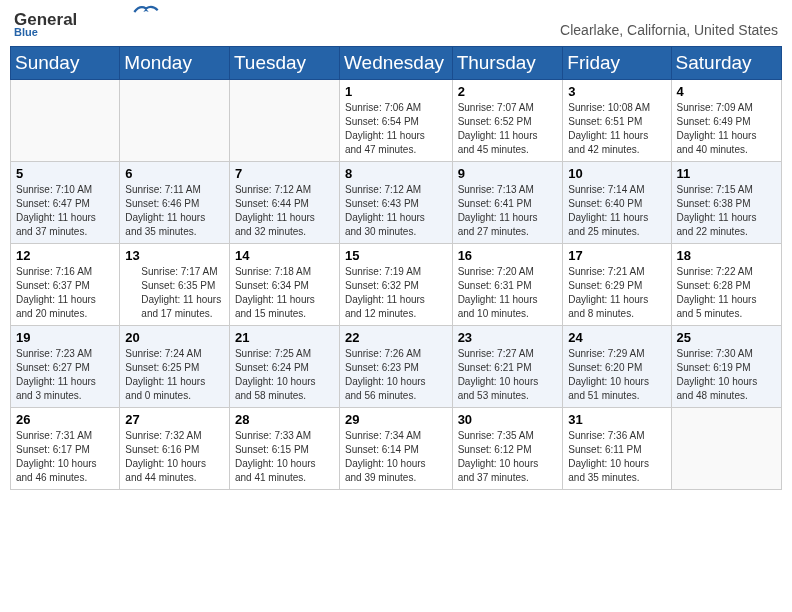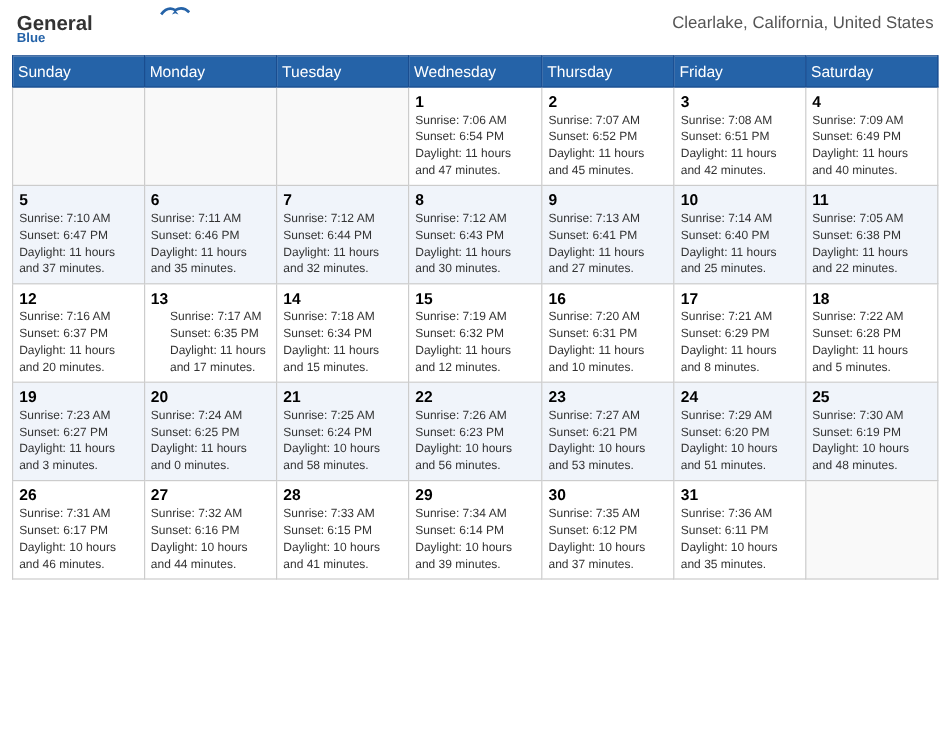--- a/index.html
+++ b/index.html
@@ -6,21 +6,21 @@
     body {
       font-family: Arial, sans-serif;
       background: #fff;
       width: 792px;
       min-height: 612px;
       padding: 10px;
     }
     .header {
       display: flex;
       justify-content: space-between;
-      align-items: flex-start;
+      align-items: flex-end;
       margin-bottom: 8px;
       padding: 0 4px;
     }
     .logo-bird {
       width: 24px;
       height: 16px;
       margin-left: 50px;
       margin-top: -18px;
     }
     .title-block {
@@ -36,21 +36,21 @@
       color: #555;
     }
     .calendar {
       width: 100%;
       border-collapse: collapse;
       border: 1px solid #ccc;
     }
     .calendar th {
       background: #2563a8;
       color: #fff;
-      font-size: 13px;
+      font-size: 19px;
       padding: 5px 4px;
       text-align: left;
       border: 1px solid #1a4d8f;
       font-weight: normal;
     }
     .calendar td {
       vertical-align: top;
       border: 1px solid #ccc;
       padding: 4px 5px;
       width: 113px;
@@ -130,21 +130,21 @@
         </td>
         <td>
           <div class="day-number">2</div>
           <div class="day-info" style="white-space: pre-line;">Sunrise: 7:07 AM
 Sunset: 6:52 PM
 Daylight: 11 hours
 and 45 minutes.</div>
         </td>
         <td>
           <div class="day-number">3</div>
-          <div class="day-info" style="white-space: pre-line;">Sunrise: 7:08 AM
+          <div class="day-info" style="white-space: pre-line;">Sunrise: 10:08 AM
 Sunset: 6:51 PM
 Daylight: 11 hours
 and 42 minutes.</div>
         </td>
         <td>
           <div class="day-number">4</div>
           <div class="day-info" style="white-space: pre-line;">Sunrise: 7:09 AM
 Sunset: 6:49 PM
 Daylight: 11 hours
 and 40 minutes.</div>
@@ -188,21 +188,21 @@
         </td>
         <td>
           <div class="day-number">10</div>
           <div class="day-info" style="white-space: pre-line;">Sunrise: 7:14 AM
 Sunset: 6:40 PM
 Daylight: 11 hours
 and 25 minutes.</div>
         </td>
         <td>
           <div class="day-number">11</div>
-          <div class="day-info" style="white-space: pre-line;">Sunrise: 7:05 AM
+          <div class="day-info" style="white-space: pre-line;">Sunrise: 7:15 AM
 Sunset: 6:38 PM
 Daylight: 11 hours
 and 22 minutes.</div>
         </td>
       </tr>
       <tr>
         <td>
           <div class="day-number">12</div>
           <div class="day-info" style="white-space: pre-line;">Sunrise: 7:16 AM
 Sunset: 6:37 PM

